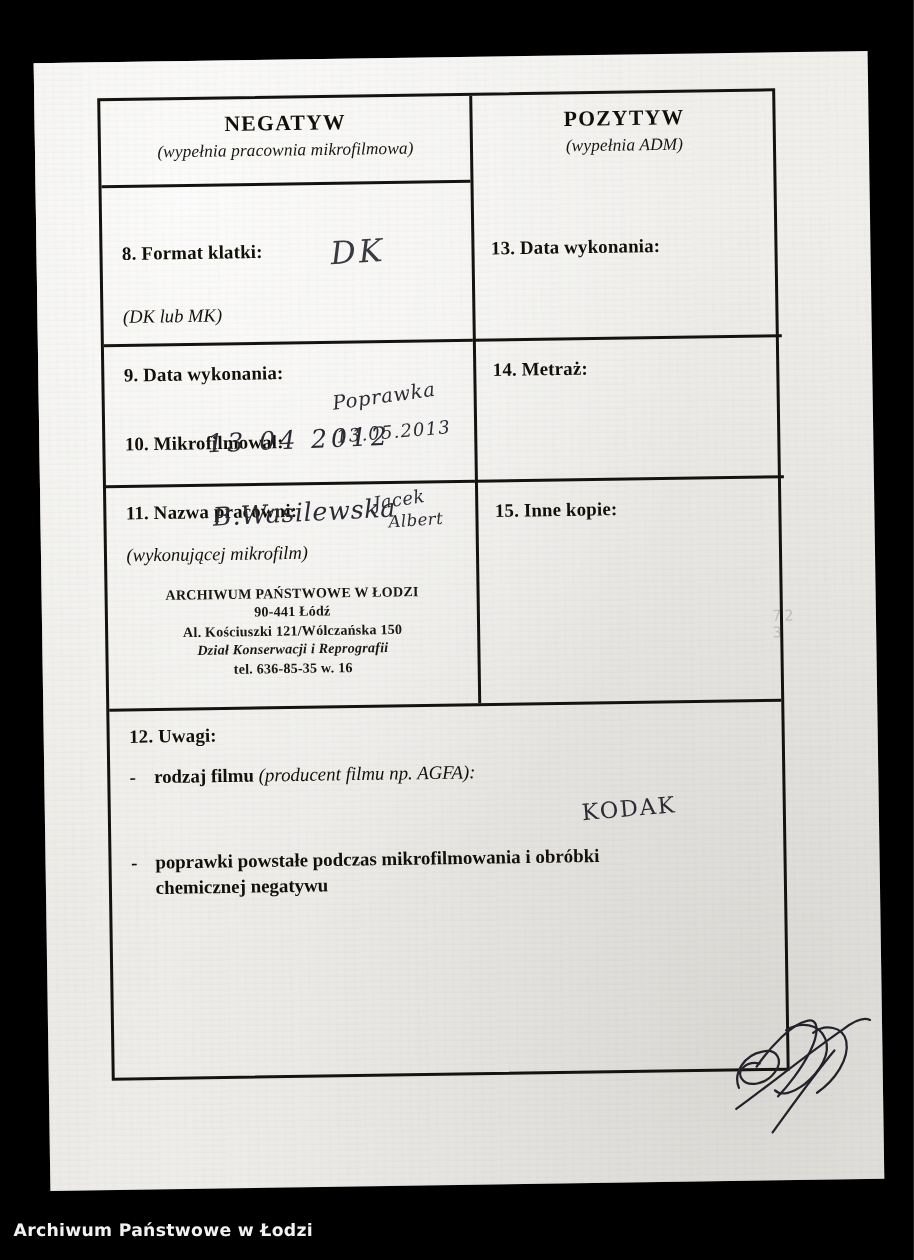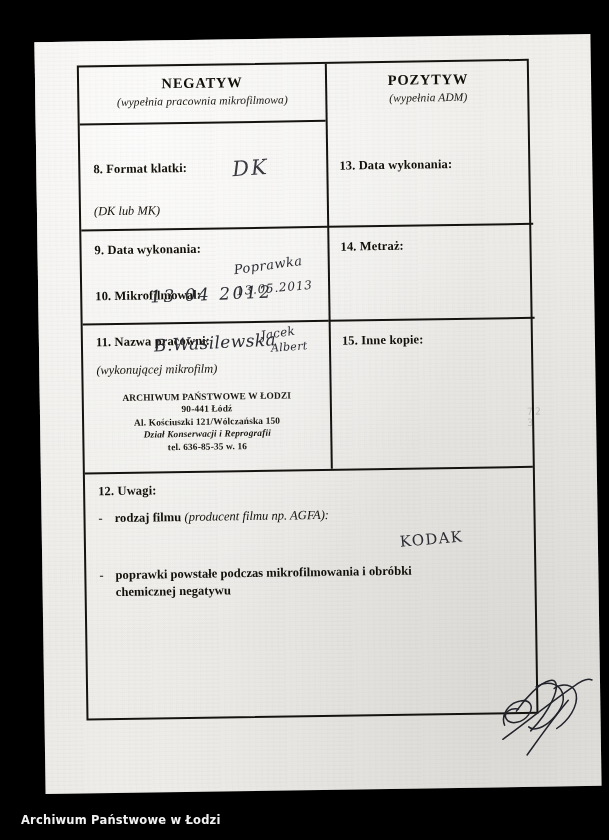--- a/index.html
+++ b/index.html
@@ -13,21 +13,20 @@
     overflow: hidden;
     font-family: "Liberation Serif", serif;
     position: relative;
   }
 
   
   #scan-root {
     position: absolute;
     inset: 0;
     background: #000000;
-    margin-left: 12px;
   }
 
   
   #paper {
     position: absolute;
     left: 28px;
     top: 38px;
     width: 556px;
     height: 752px;
     background: #f0efec;

